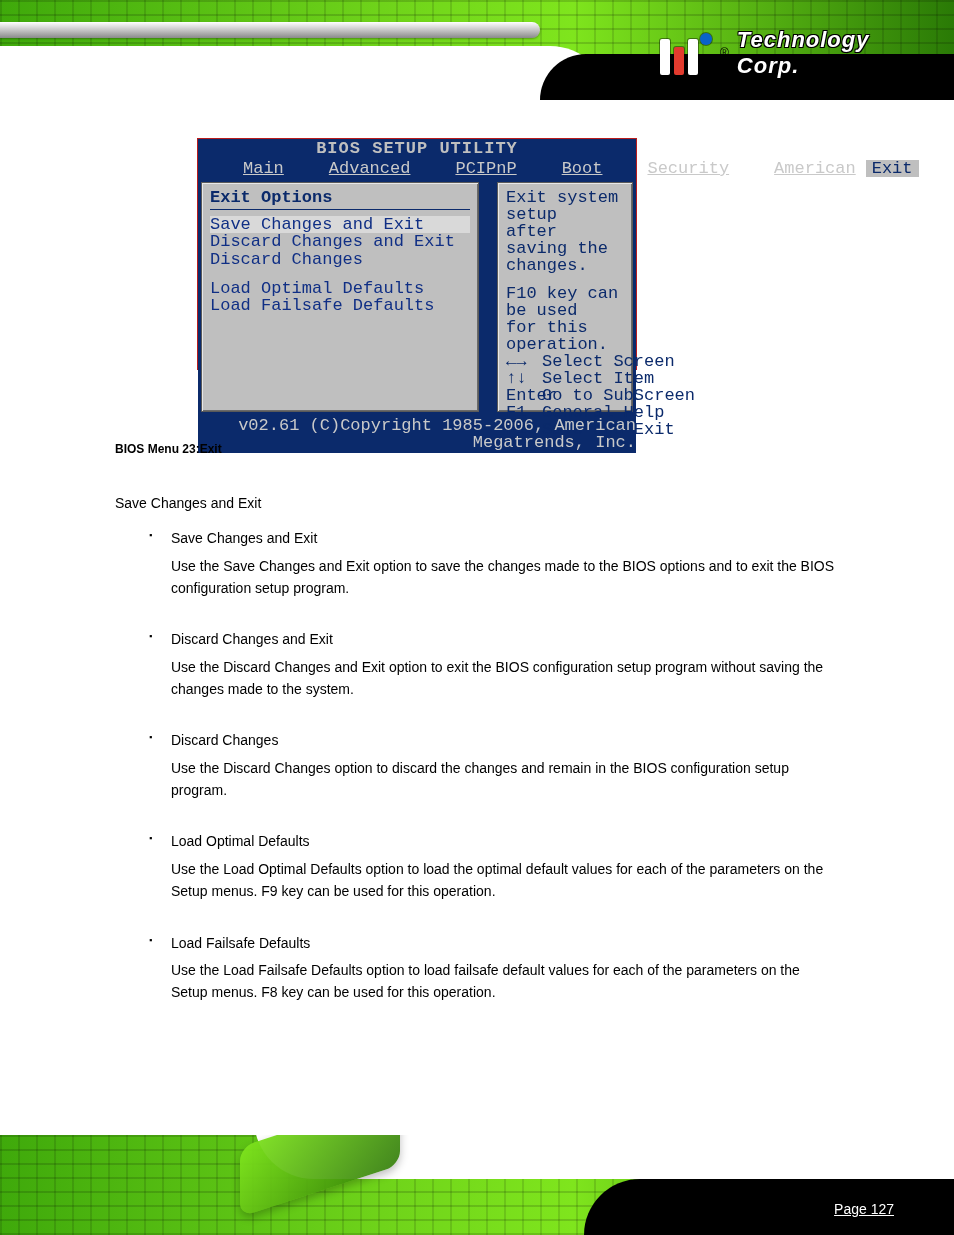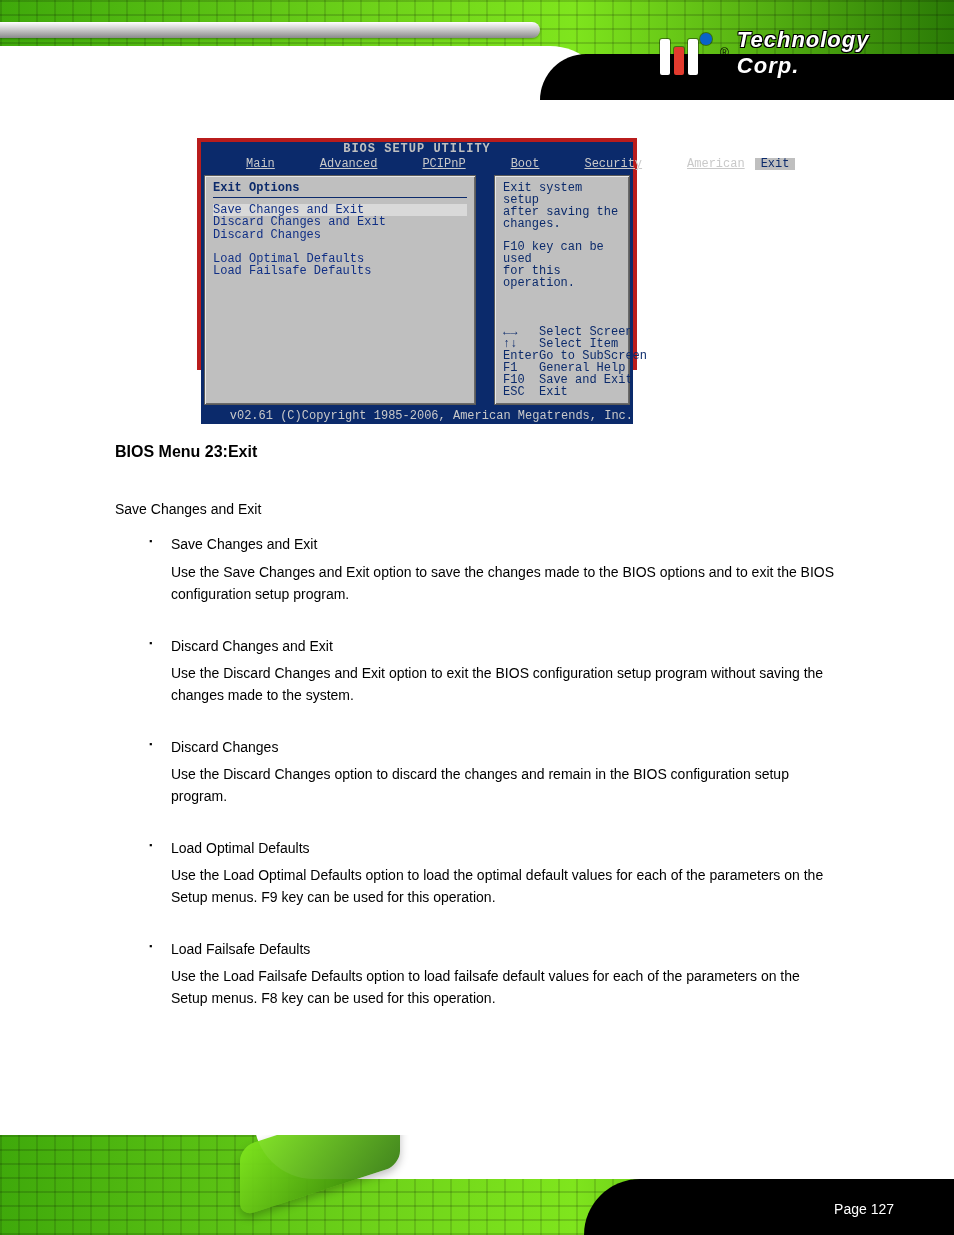--- a/index.html
+++ b/index.html
@@ -60,28 +60,28 @@
     border-top-left-radius: 56px;
   }
   .bottom-green-wedge {
     position: absolute; bottom: 44px; left: 240px; width: 160px; height: 70px;
     background: linear-gradient(135deg, rgba(127,229,29,0.95), rgba(47,122,6,0.9));
     transform: skewY(-18deg);
     border-radius: 14px;
     box-shadow: 0 4px 8px rgba(0,0,0,0.25);
   }
   .page-num {
-    position: absolute; right: 60px; bottom: 18px; color: #fff; font-size: 14px; z-index: 6;
+    position: absolute; right: 60px; bottom: 18px; color: #fff; font-size: 14px; z-index: 6; text-decoration: underline;
   }
 
   
   .bios {
     position: absolute; top: 138px; left: 197px; width: 440px; height: 232px;
-    background: #0b2a6b; font-family: "Courier New", monospace; font-size: 12px; line-height: 1.0;
-    border: 4px solid #b91c1c;
+    background: #0b2a6b; font-family: "Courier New", monospace; font-size: 17px; line-height: 1.0;
+    border: 1px solid #b91c1c;
   }
   .bios-title {
     text-align: center; color: #bfbfbf; background: #0b2a6b; padding: 1px 0; font-weight: bold; letter-spacing: 1px;
   }
   .bios-tabs {
     display: flex; gap: 10px; background: #0b2a6b; color: #c9c9c9; padding: 2px 10px;
   }
   .bios-tab { text-decoration: underline; margin-left: 35px; }
   .bios-tab.last { margin-left: auto; }
   .bios-tab.active { background: #bfbfbf; color: #0b2a6b; padding: 0 6px; text-decoration: none; }
@@ -105,21 +105,21 @@
   .key { display: inline-block; width: 36px; }
   .bios-footer {
     text-align: right; color: #c9c9c9; background: #0b2a6b; padding: 2px 0;
   }
 
   
   .doc {
     position: absolute; top: 440px; left: 115px; width: 720px;
     font-size: 14px; color: #000; line-height: 1.55;
   }
-  .fig-caption { font-weight: bold; font-size: 16px; margin-bottom: 34px; }
+  .fig-caption { font-weight: bold; font-size: 12px; margin-bottom: 34px; }
   .sec-heading { font-size: 14px; margin-bottom: 14px; }
   .bullets { list-style: none; padding: 0; margin: 0; }
   .bullets > li { position: relative; padding-left: 56px; margin-bottom: 30px; }
   .bullets > li::before {
     content: "\25AA"; position: absolute; left: 34px; top: 1px; font-size: 9px;
   }
   .opt-name { display: block; margin-bottom: 6px; }
   .opt-desc { display: block; }
 </style>
 </head>

